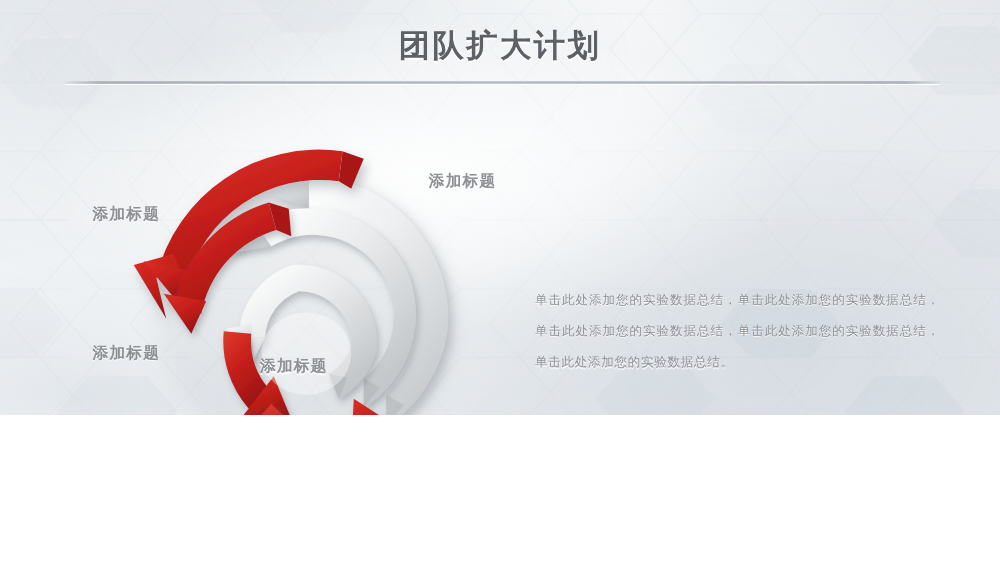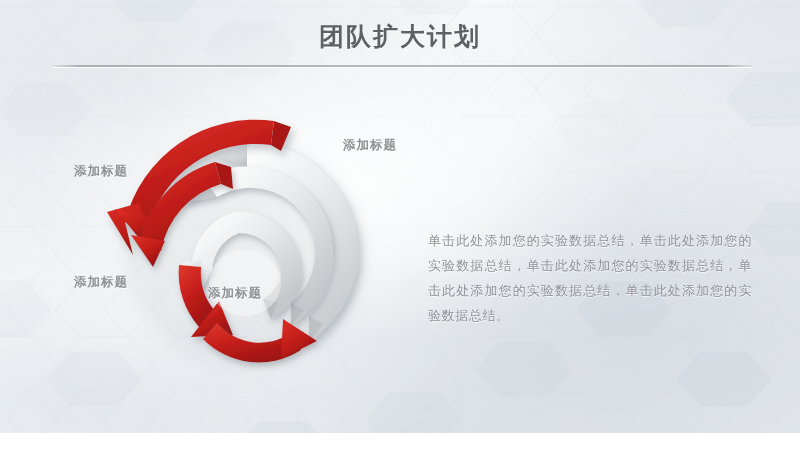--- a/index.html
+++ b/index.html
@@ -9,21 +9,21 @@
   body {
     width: 800px;
     height: 450px;
     overflow: hidden;
     font-family: "Liberation Sans", "DejaVu Sans", sans-serif;
   }
 
   #slide {
     position: relative;
     width: 800px;
-    height: 433px;
+    height: 332px;
     overflow: hidden;
     background: #f1f3f5;
   }
 
   
   .bg-base {
     position: absolute;
     inset: 0;
     background:
       radial-gradient(ellipse 70% 60% at 30% 35%, #fdfefe 0%, rgba(253,254,254,0) 60%),
@@ -93,21 +93,21 @@
   .lbl-bl { left: 74px;  top: 274px; }
   .lbl-ct { left: 208px; top: 285px; }
   .lbl-tr { left: 343px; top: 137px; }
 
   
   .body-copy {
     position: absolute;
     left: 428px;
     top: 228px;
     width: 324px;
-    font-size: 13px;
+    font-size: 10px;
     line-height: 25px;
     color: #8e9296;
     letter-spacing: .6px;
     text-align: justify;
     text-shadow: 0 1px 0 rgba(255,255,255,.8);
     font-family: "DejaVu Sans", "Liberation Sans", sans-serif;
   }
 </style>
 </head>
 <body>

